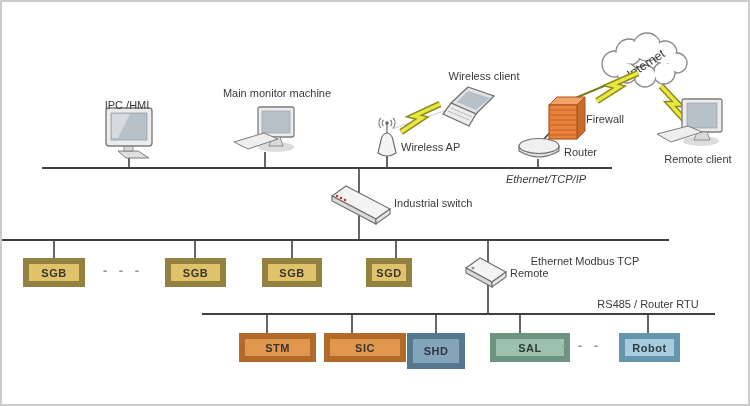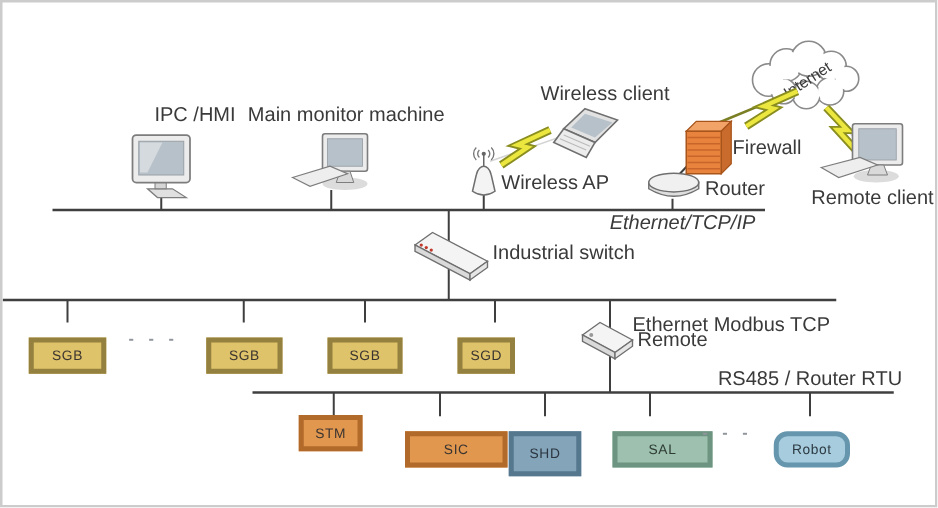--- a/index.html
+++ b/index.html
@@ -3,27 +3,27 @@
 <meta charset="utf-8">
 <style>
   html,body{margin:0;padding:0;background:#fff;}
   .canvas{
     position:relative;width:750px;height:406px;box-sizing:border-box;
     background:#ffffff;border:2px solid #cccccc;overflow:hidden;
     font-family:"Liberation Sans", sans-serif;
   }
   .layer{position:absolute;left:0;top:0;}
   .lbl{
-    position:absolute;font-size:16px;color:var(--label-text,#3a3a3a);
+    position:absolute;font-size:11px;color:var(--label-text,#3a3a3a);
     white-space:nowrap;line-height:14px;
   }
   .lbl.c{transform:translateX(-50%);}
   .node{
     position:absolute;box-sizing:border-box;display:flex;align-items:center;justify-content:center;
-    font-size:11px;font-weight:400;letter-spacing:.5px;color:#3b3530;border:4px solid #0369a1;margin-top:12px;
+    font-size:11px;font-weight:700;letter-spacing:.5px;color:#3b3530;border:6px solid #0369a1;
   }
   .node.sgb{background:var(--sgb-fill,#dfc36a);border-color:var(--sgb-border,#94803f);}
   .node.stm{background:var(--stm-fill,#e2974f);border-color:var(--stm-border,#b26a2a);}
   .node.shd{background:var(--shd-fill,#84a4ba);border-color:var(--shd-border,#55788e);color:#2c3640;}
   .node.sal{background:var(--sal-fill,#9dc1ae);border-color:var(--sal-border,#6d9480);color:#2f3c35;}
   .node.robot{background:var(--robot-fill,#a7ccde);border-color:var(--robot-border,#6596ad);color:#2c3a42;}
   .dashes{
     position:absolute;font-size:13px;font-weight:700;color:#8f959b;
     letter-spacing:4px;transform:translateX(-50%);white-space:nowrap;
   }
@@ -172,38 +172,38 @@
     </g>
 
     <g stroke="#6f6f6f" stroke-width="1.1">
       <polygon points="464,266 478,256 504,270 490,280" fill="#f4f4f4"></polygon>
       <polygon points="464,266 464,271 490,285 490,280" fill="#dadada"></polygon>
       <polygon points="490,280 504,270 504,275 490,285" fill="#e6e6e6"></polygon>
       <circle cx="471" cy="266" r="1.6" fill="#999999" stroke="none"></circle>
     </g>
   </svg>
 
-  <div class="lbl c" style="left:125px;top:84px;margin-left:29px;">IPC /HMI</div>
+  <div class="lbl c" style="left:125px;top:96px;">IPC /HMI</div>
   <div class="lbl c" style="left:275px;top:84px;">Main monitor machine</div>
   <div class="lbl c" style="left:482px;top:67px;">Wireless client</div>
   <div class="lbl" style="left:399px;top:138px;">Wireless AP</div>
   <div class="lbl" style="left:392px;top:194px;">Industrial switch</div>
   <div class="lbl" style="left:562px;top:143px;">Router</div>
   <div class="lbl" style="left:584px;top:110px;">Firewall</div>
   <div class="lbl c" style="left:696px;top:150px;">Remote client</div>
   <div class="lbl" style="left:508px;top:264px;">Remote</div>
   <div class="lbl c" style="left:544px;top:170px;font-style:italic;">Ethernet/TCP/IP</div>
   <div class="lbl c" style="left:583px;top:221px;margin-top:31px;">Ethernet Modbus TCP</div>
   <div class="lbl c" style="left:646px;top:295px;">RS485 / Router RTU</div>
 
   <div class="node sgb" style="left:21px;top:256px;width:62px;height:29px;">SGB</div>
   <div class="dashes" style="left:121px;top:261px;">- - -</div>
   <div class="node sgb" style="left:163px;top:256px;width:61px;height:29px;">SGB</div>
   <div class="node sgb" style="left:260px;top:256px;width:60px;height:29px;">SGB</div>
   <div class="node sgb" style="left:364px;top:256px;width:46px;height:29px;">SGD</div>
-  <div class="node stm" style="left:237px;top:318px;width:51px;height:29px;">STM</div>
+  <div class="node stm" style="left:237px;top:331px;width:77px;height:29px;">STM</div>
   <div class="node stm" style="left:322px;top:331px;width:82px;height:29px;">SIC</div>
   <div class="node shd" style="left:405px;top:331px;width:58px;height:36px;">SHD</div>
   <div class="node sal" style="left:488px;top:331px;width:80px;height:29px;">SAL</div>
   <div class="dashes" style="left:580px;top:336px;">- - -</div>
-  <div class="node robot" style="left:617px;top:331px;width:61px;height:29px;border-radius:11px;">Robot</div>
+  <div class="node robot" style="left:617px;top:331px;width:61px;height:29px;">Robot</div>
 
 </div>
 
 </body></html>

